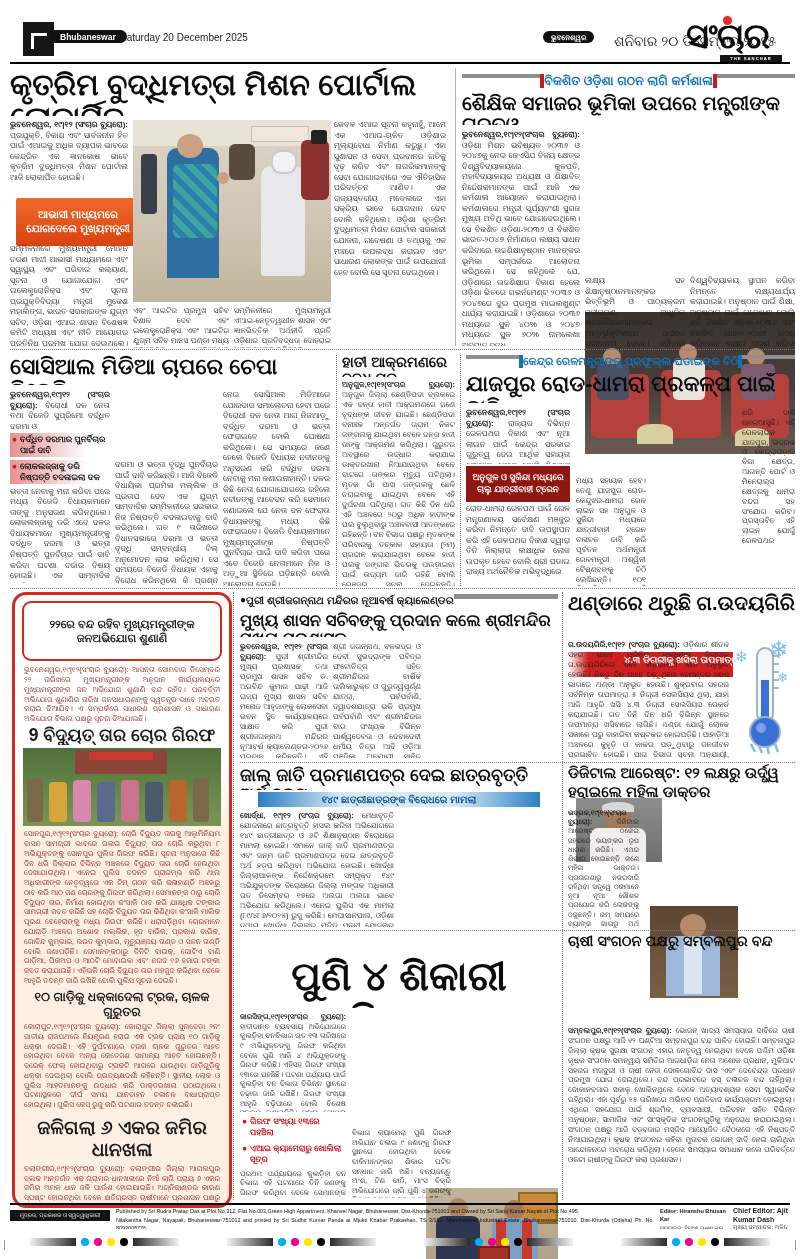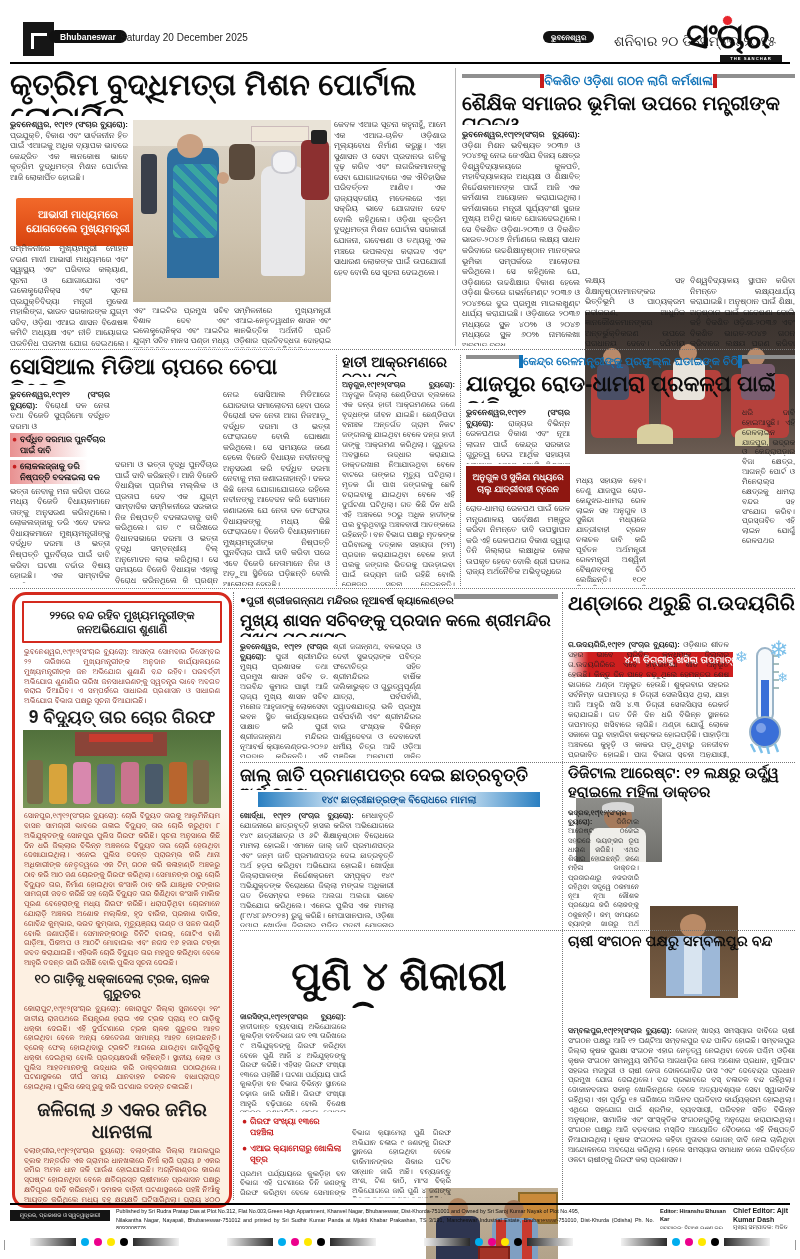--- a/index.html
+++ b/index.html
@@ -30,21 +30,21 @@
             display:flex;align-items:center;justify-content:center;padding:2px}
   .band-red{background:linear-gradient(90deg,#fff 0%,#cf1f1f 9%,#cf1f1f 91%,#fff 100%);color:#fff;font-weight:800;
             text-align:center;font-size:9.5px;line-height:15px}
   .band-blue{background:linear-gradient(90deg,#2a7fc1 0%,#d7e9f7 30%,#d7e9f7 70%,#2a7fc1 100%);color:#0a4f8f;
              font-weight:800;text-align:center;font-size:10px;line-height:15px}
   .vd{border-left:1px dotted #777}
   .vs{border-left:1px solid #b5b5b5}
   .hd{border-top:1.5px dotted #777}
   .bigbox{border:3px solid #d42a1e;border-radius:14px;overflow:hidden;
           background:linear-gradient(180deg,#ffffff 0px,#ffffff 170px,#fdf0e2 240px,#fdf0e2 100%)}
-  .innerhead{border:2px solid #d42a1e;border-radius:1px;margin:6px 7px 4px 7px;padding:5px 3px;text-align:center;
+  .innerhead{border:2px solid #d42a1e;border-radius:9px;margin:6px 7px 4px 7px;padding:14px 3px;text-align:center;
              font-weight:800;font-size:11.3px;line-height:1.25;background:#fff;overflow:hidden}
   .boxhead{font-weight:800;text-align:center;overflow:hidden;line-height:1.15}
   .photo{position:relative;overflow:hidden}
   .ph{position:absolute}
   .flake{position:absolute;color:#7cc0ea}
   .regbar-l{width:46px;height:8px;background:linear-gradient(90deg,#f2f2f2,#2a2a2a)}
   .regbar-r{width:46px;height:8px;background:linear-gradient(90deg,#2a2a2a,#f2f2f2)}
   .regdot{width:8px;height:8px;border-radius:50%}
   .reggroup{display:flex;align-items:center;gap:5px}
   .footer-imprint{font-size:5.4px;line-height:1.6;color:#111;text-align:justify}

